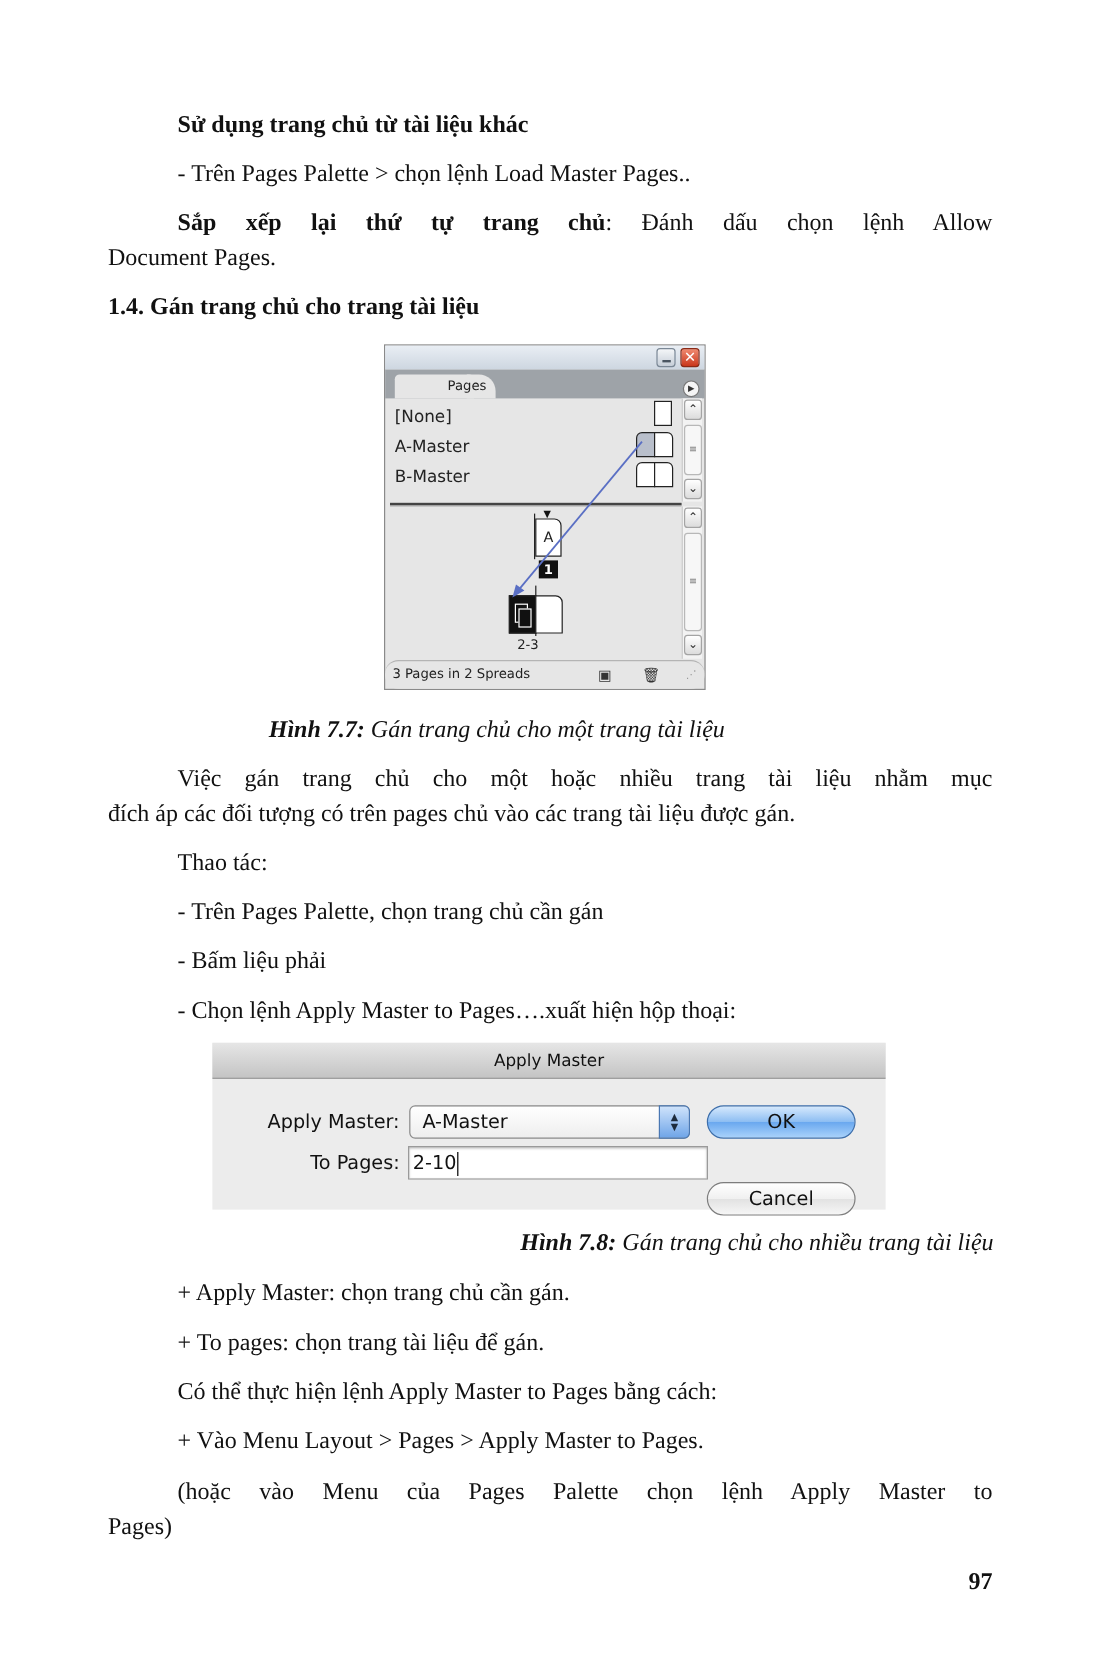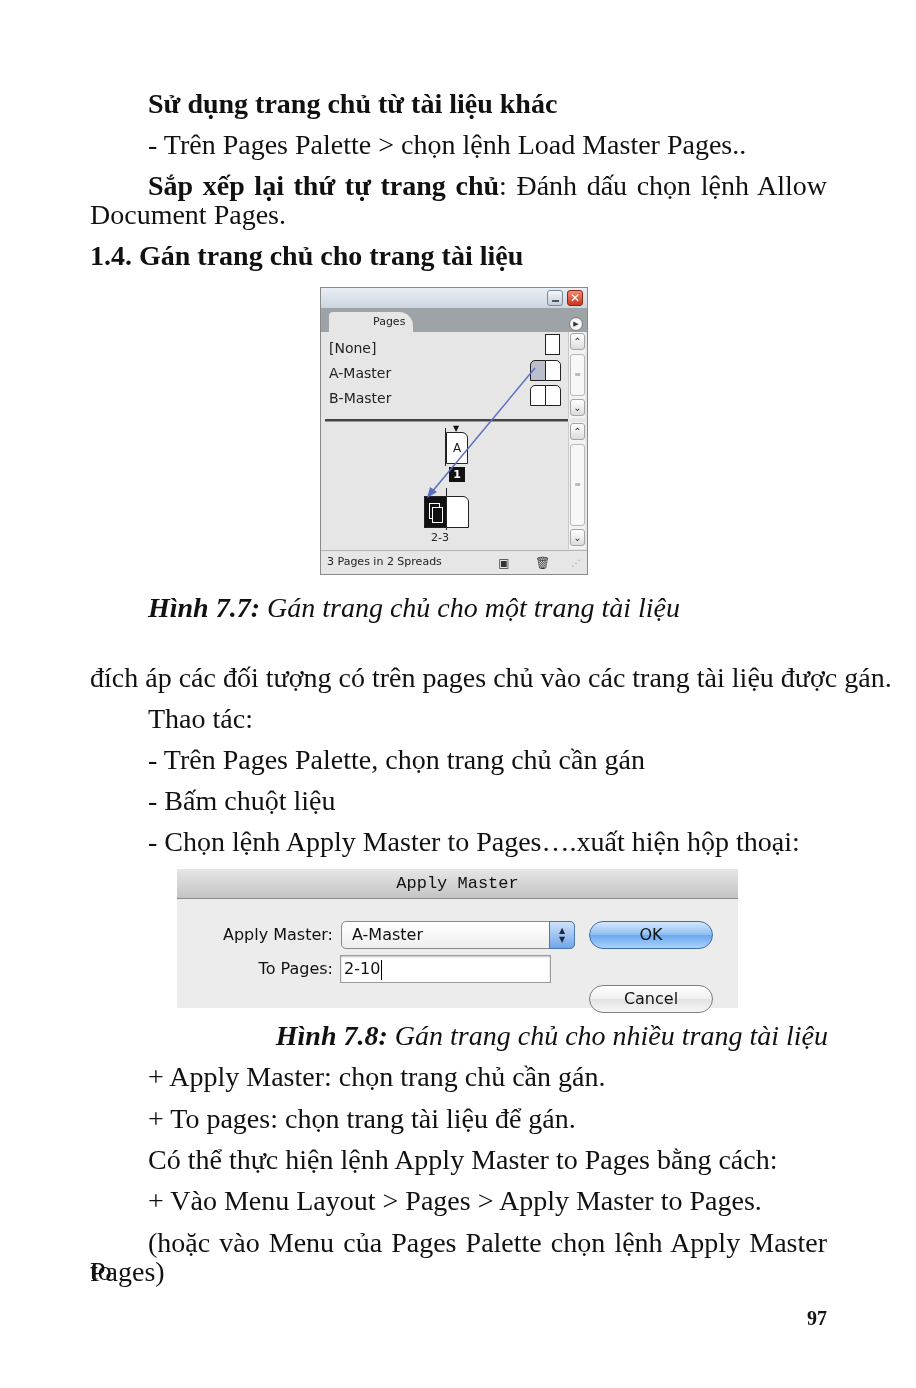--- a/index.html
+++ b/index.html
@@ -1,19 +1,19 @@
 <!DOCTYPE html>
 <html><head>
 <meta charset="utf-8">
 <style>
   * { box-sizing: border-box; margin: 0; padding: 0; }
   html, body { width: 916px; height: 1388px; background: #ffffff; }
   body { position: relative; font-family: "Liberation Serif", "DejaVu Serif", serif; color: #111; overflow: hidden; }
 
-  .line { position: absolute; font-size: 28px; line-height: 28px; white-space: nowrap; }
+  .line { position: absolute; font-size: 20px; line-height: 28px; white-space: nowrap; }
   .just { left: 90px; width: 737px; text-align: justify; text-align-last: justify; white-space: normal; }
   .indent { left: 148px; }
   .left { left: 90px; }
   .b { font-weight: bold; }
   .i { font-style: italic; }
   .caption { left: 0; width: 828px; text-align: center; }
 
   
   .palette { position: absolute; left: 320px; top: 287px; width: 268px; height: 288px; border: 1px solid #8a8a8a; background: #e6e6e6; font-family: "DejaVu Sans", "Liberation Sans", sans-serif; font-size: 11px; color: #222; }
   .pal-title { position: absolute; left: 0; top: 0; width: 266px; height: 20px; background: linear-gradient(#e9eef4, #cdd6e0); }
@@ -24,30 +24,30 @@
   .pal-tabbar { position: absolute; left: 0; top: 20px; width: 266px; height: 24px; background: #9ea3a8; }
   .pal-tab { position: absolute; left: 8px; top: 4px; width: 66px; height: 20px; background: #e6e6e6; border-radius: 4px 4px 0 0; padding: 3px 0 0 10px; font-size: 11px; }
   .pal-tab::after { content: ""; position: absolute; right: -18px; top: 0; width: 24px; height: 20px; background: #e6e6e6; border-top-right-radius: 14px; }
   .pal-menu-btn { position: absolute; left: 248px; top: 29px; width: 14px; height: 14px; border-radius: 50%; border: 1px solid #777; background: #f5f5f5; font-size: 7px; line-height: 12px; text-align: center; color: #333; }
   .master-row { position: absolute; left: 8px; font-size: 14px; }
   .pg { position: absolute; background: #fff; border: 1.5px solid #222; }
   .scroll { position: absolute; left: 247px; width: 17px; background: #f3f3f3; border-left: 1px solid #c8c8c8; }
   .sbtn { position: absolute; left: 1px; width: 15px; height: 17px; border: 1px solid #a4a4a4; border-radius: 3px; background: linear-gradient(#ffffff, #dcdcdc); font-size: 10px; text-align: center; line-height: 15px; color: #333; }
   .sthumb { position: absolute; left: 1px; width: 15px; border: 1px solid #b8b8b8; border-radius: 3px; background: #f7f7f7; font-size: 8px; text-align: center; color: #888; }
   .divider { position: absolute; left: 4px; top: 131px; width: 243px; height: 3px; border-top: 2px solid #444; border-bottom: 1px solid #999; }
-  .pal-footer { position: absolute; left: 0; top: 262px; width: 266px; height: 24px; border-top: 1px solid #b4b4b4; background: #e6e6e6; padding: 4px 0 0 6px; font-size: 11px; }
+  .pal-footer { position: absolute; left: 0; top: 262px; width: 266px; height: 24px; border-top: 1px solid #b4b4b4; background: #e6e6e6; padding: 4px 0 0 6px; font-size: 11px; border-radius: 11px; }
   .foot-icon { position: absolute; top: 5px; width: 14px; height: 14px; font-size: 12px; line-height: 14px; text-align: center; color: #333; }
 
   
   .dialog { position: absolute; left: 177px; top: 869px; width: 561px; height: 139px; background: #ececec; font-family: "DejaVu Sans", "Liberation Sans", sans-serif; color: #111; }
-  .dlg-title { position: absolute; left: 0; top: 0; width: 561px; height: 30px; background: linear-gradient(#e6e6e6, #c4c4c4); border-bottom: 1px solid #8c8c8c; text-align: center; line-height: 30px; font-size: 17px; font-family: Liberation Mono, monospace; }
+  .dlg-title { position: absolute; left: 0; top: 0; width: 561px; height: 30px; background: linear-gradient(#e6e6e6, #c4c4c4); border-bottom: 1px solid #8c8c8c; text-align: center; line-height: 30px; font-size: 14px; }
   .dlg-label { position: absolute; font-size: 16px; text-align: right; }
   .dlg-select { position: absolute; left: 164px; top: 52px; width: 234px; height: 28px; border: 1px solid #8a8a8a; border-radius: 5px; background: linear-gradient(#ffffff, #eeeeee); font-size: 16px; line-height: 26px; padding-left: 10px; }
   .dlg-select-arrow { position: absolute; right: -1px; top: -1px; width: 26px; height: 28px; border-radius: 0 5px 5px 0; background: linear-gradient(#cfe3fb, #6fa5e8); border: 1px solid #4a78b3; font-size: 8px; line-height: 9px; text-align: center; padding-top: 4px; color: #1d2b3d; }
-  .dlg-input { position: absolute; left: 163px; top: 86px; width: 211px; height: 28px; border: 1px solid #9a9a9a; background: #fff; font-size: 16px; line-height: 26px; padding-left: 3px; box-shadow: inset 0 1px 2px rgba(0,0,0,0.25); }
+  .dlg-input { position: absolute; left: 163px; top: 86px; width: 250px; height: 28px; border: 1px solid #9a9a9a; background: #fff; font-size: 16px; line-height: 26px; padding-left: 3px; box-shadow: inset 0 1px 2px rgba(0,0,0,0.25); }
   .caret { display: inline-block; width: 1px; height: 20px; background: #000; vertical-align: middle; margin-left: 1px; }
   .dlg-btn { position: absolute; left: 412px; width: 124px; height: 28px; border-radius: 14px; font-size: 16px; text-align: center; line-height: 26px; }
   .ok { top: 52px; background: linear-gradient(#d6e9fd 0%, #8cbdf2 50%, #6aa8ef 51%, #a9d2fb 100%); border: 1px solid #3d6eaa; }
   .cancel { top: 93px; background: linear-gradient(#ffffff 0%, #f0f0f0 50%, #e2e2e2 51%, #f6f6f6 100%); border: 1px solid #7d7d7d; margin-top: 23px; }
 </style>
 </head>
 <body>
 
 <div class="line indent b" style="top:90px;">Sử dụng trang chủ từ tài liệu khác</div>
 <div class="line indent" style="top:131px;">- Trên Pages Palette &gt; chọn lệnh Load Master Pages..</div>
@@ -118,25 +118,25 @@
   <div class="pal-footer">
     <span>3 Pages in 2 Spreads</span>
     <div class="foot-icon" style="left:176px;">▣</div>
     <div class="foot-icon" style="left:214px;">🗑</div>
     <div class="foot-icon" style="left:248px; font-size:9px; color:#999;">⋰</div>
   </div>
 </div>
 
 <div class="line caption i" style="top:594px;"><span class="b">Hình 7.7:</span><span> Gán trang chủ cho một trang tài liệu</span></div>
 
-<div class="line just" style="top:635px;"><span style="padding-left:58px;"></span></div>
+<div class="line just" style="top:635px;"><span style="padding-left:58px;"></span><span>Việc gán trang chủ cho một hoặc nhiều trang tài liệu nhằm mục</span></div>
 <div class="line left" style="top:664px;">đích áp các đối tượng có trên pages chủ vào các trang tài liệu được gán.</div>
 <div class="line indent" style="top:705px;">Thao tác:</div>
 <div class="line indent" style="top:746px;">- Trên Pages Palette, chọn trang chủ cần gán</div>
-<div class="line indent" style="top:787px;">- Bấm chuột liệu</div>
+<div class="line indent" style="top:787px;">- Bấm liệu phải</div>
 <div class="line indent" style="top:828px;">- Chọn lệnh Apply Master to Pages….xuất hiện hộp thoại:</div>
 
 <div class="dialog">
   <div class="dlg-title">Apply Master</div>
   <div class="dlg-label" style="left:20px; top:56px; width:136px;">Apply Master:</div>
   <div class="dlg-select">
     <span>A-Master</span>
     <div class="dlg-select-arrow">▲<br>▼</div>
   </div>
   <div class="dlg-label" style="left:20px; top:90px; width:136px;">To Pages:</div>

